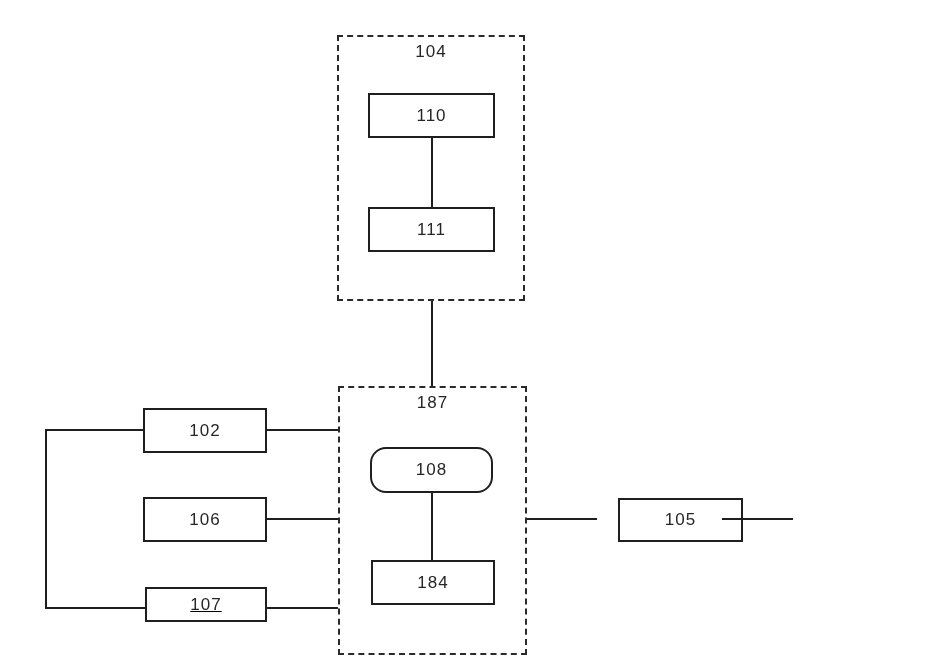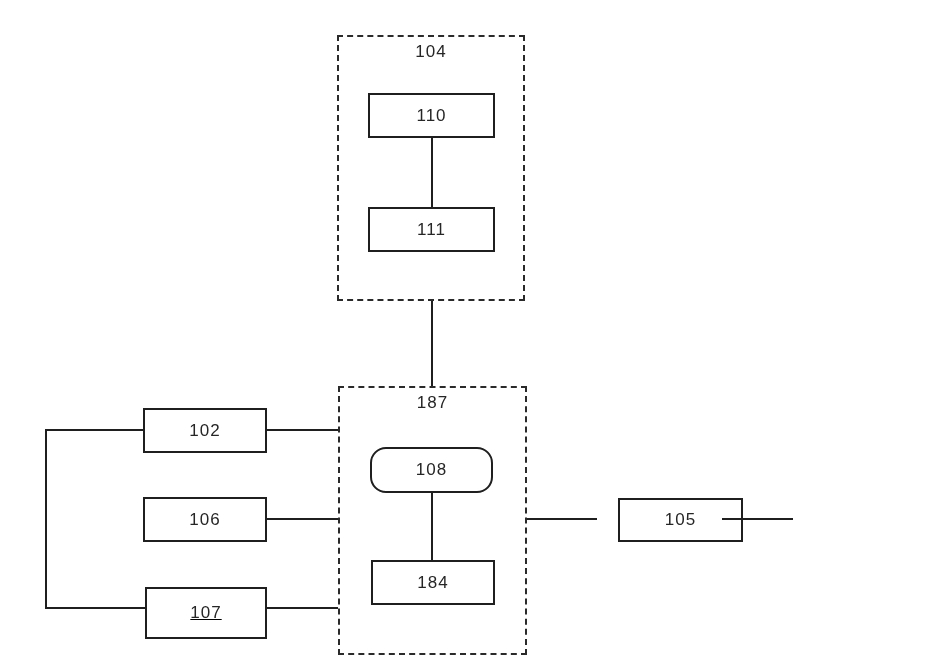--- a/index.html
+++ b/index.html
@@ -51,21 +51,21 @@
   .c104 { left: 337px; top: 35px;  width: 188px; height: 266px; }
   .c103 { left: 338px; top: 386px; width: 189px; height: 269px; }
   
   .b110 { left: 368px; top: 93px;  width: 127px; height: 45px; }
   .b111 { left: 368px; top: 207px; width: 127px; height: 45px; }
   .b108 { left: 370px; top: 447px; width: 123px; height: 46px; border-radius: 16px; }
   .b109 { left: 371px; top: 560px; width: 124px; height: 45px; }
   
   .b102 { left: 143px; top: 408px; width: 124px; height: 45px; }
   .b106 { left: 143px; top: 497px; width: 124px; height: 45px; }
-  .b107 { left: 145px; top: 587px; width: 122px; height: 52px; text-decoration: underline; }
+  .b107 { left: 145px; top: 587px; width: 122px; height: 35px; text-decoration: underline; }
   
   .b105 { left: 597px; top: 498px; width: 125px; height: 44px; margin-left: 21px; }
   .b101 { left: 793px; top: 498px; width: 124px; height: 42px; }
 </style>
 </head>
 <body>
 
 <div class="canvas">
 
   <div class="dashed-box c104">

